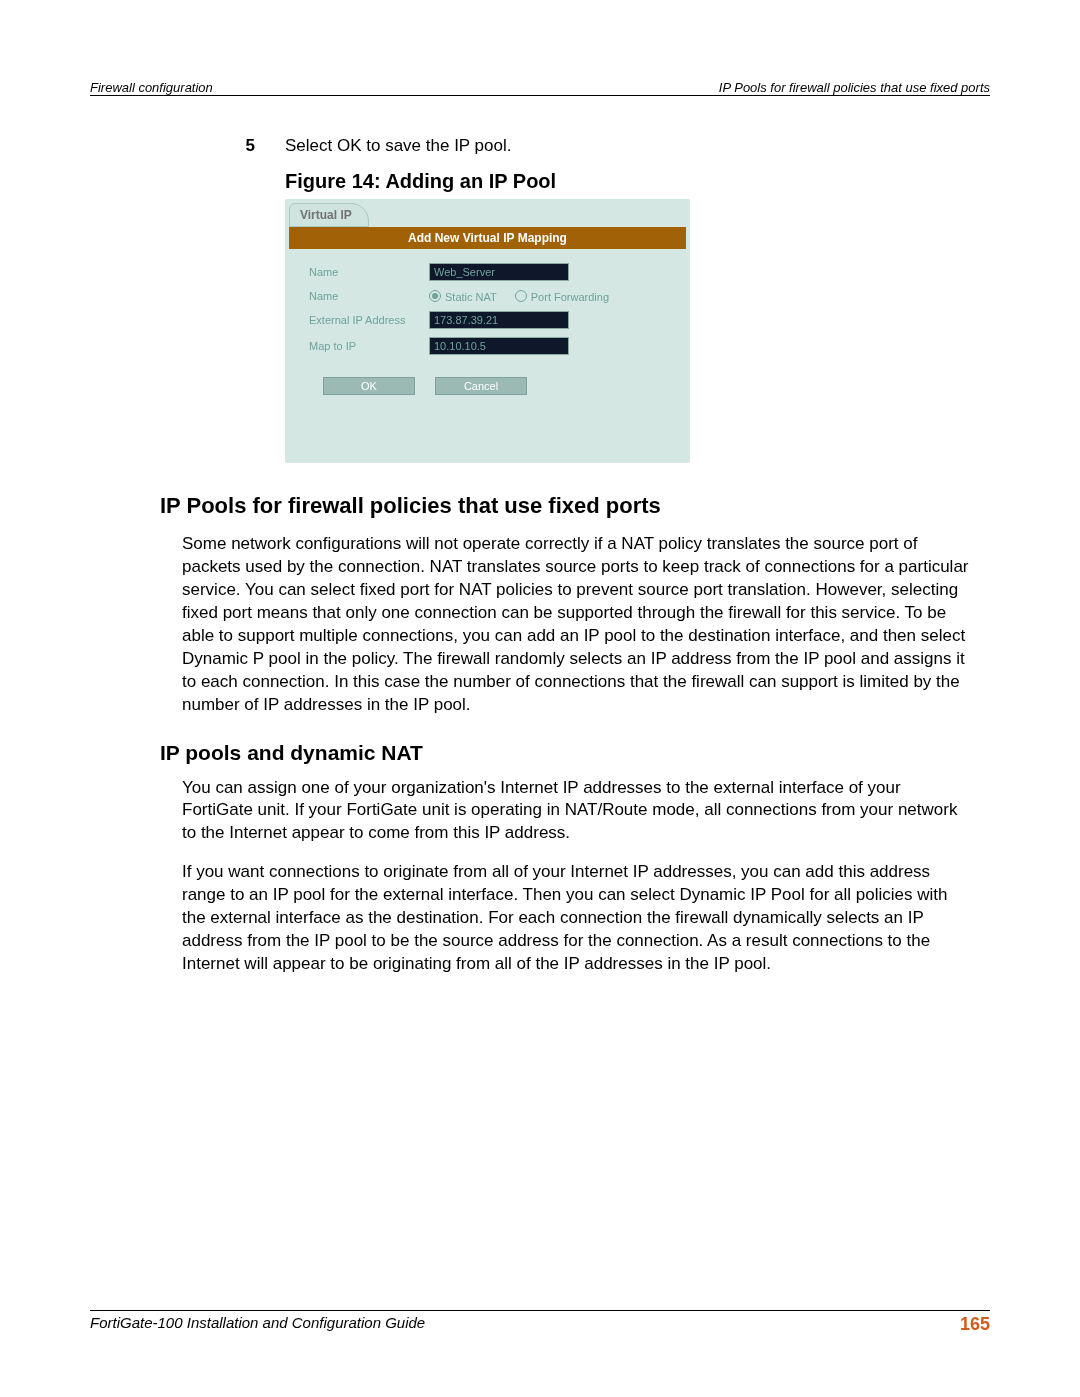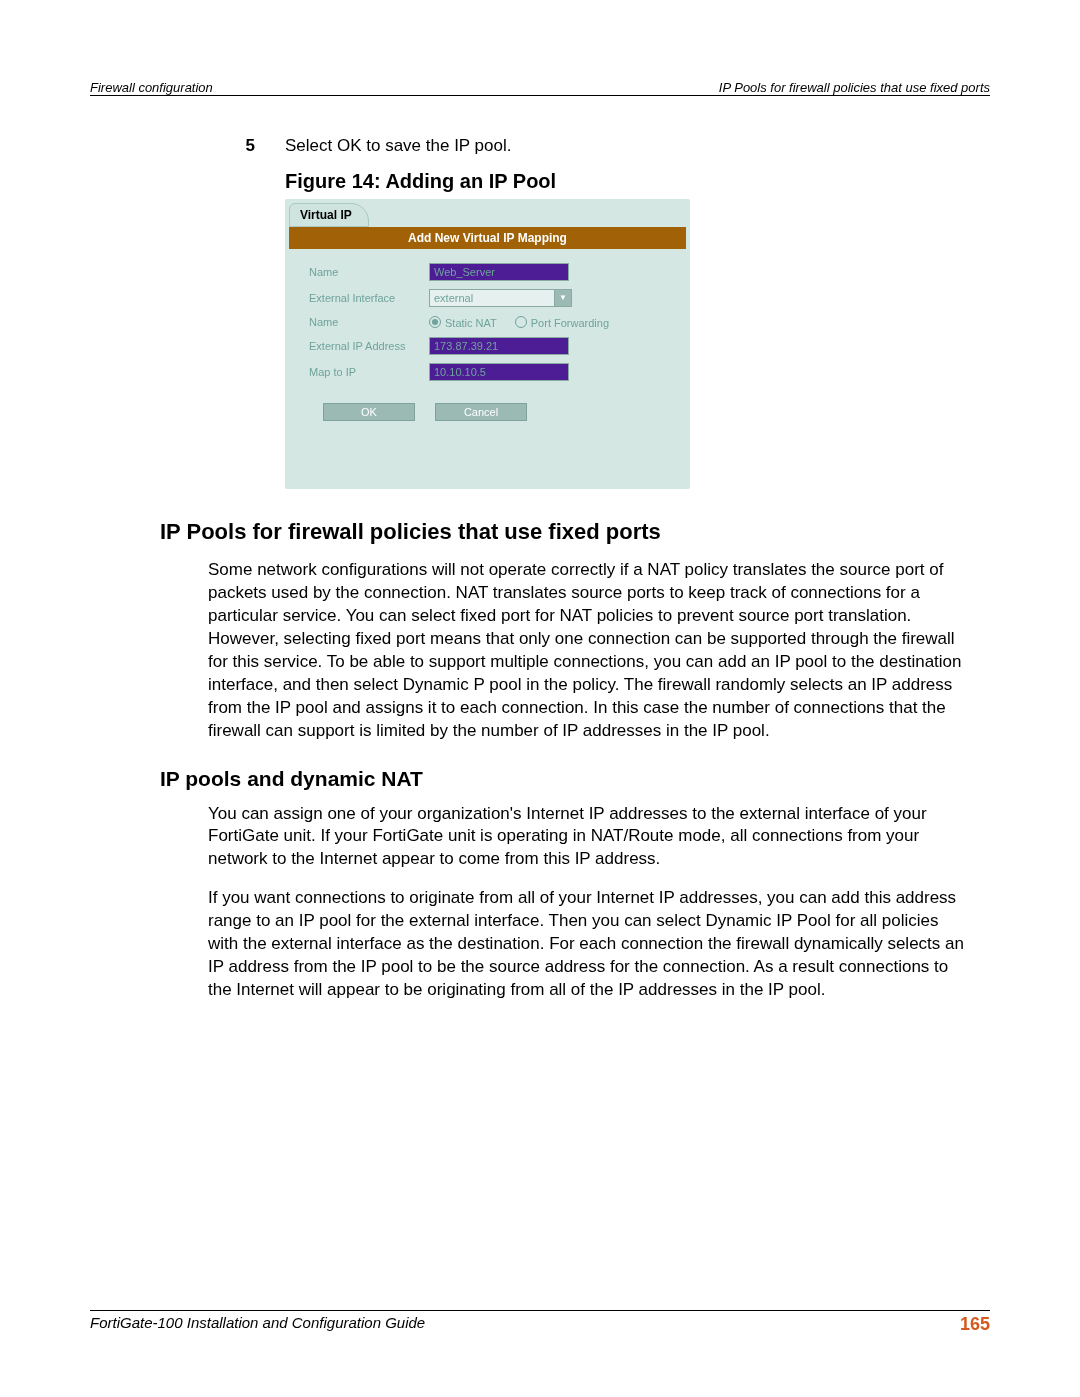--- a/index.html
+++ b/index.html
@@ -49,21 +49,21 @@
   .ui-shot {
     margin-left: 195px;
     width: 405px;
     background: #d4e7e3;
     border-radius: 2px;
     padding-bottom: 60px;
   }
   .ui-tab {
     display: inline-block;
     background: #cfe3df;
-    color: #000000;
+    color: #737373;
     font-size: 12px;
     font-weight: bold;
     padding: 4px 16px 4px 10px;
     border-radius: 6px 18px 0 0;
     margin: 4px 0 0 4px;
     border: 1px solid #a9c9c3;
     text-align: center;
   }
   .ui-titlebar {
     background: #a16207;
@@ -80,21 +80,21 @@
     color: #6fa39b;
   }
   .ui-row {
     display: flex;
     align-items: center;
     margin-bottom: 8px;
   }
   .ui-label { width: 120px; }
   .ui-input {
     border: 1px solid #8aa9a3;
-    background: #4c1d95;
+    background: #0f172a;
     color: #6fa39b;
     font-size: 11px;
     padding: 1px 4px;
     width: 130px;
     height: 14px;
     line-height: 14px;
   }
   .ui-select {
     border: 1px solid #8aa9a3;
     background: #e6f0ee;
@@ -155,21 +155,21 @@
     margin: 30px 0 14px 70px;
   }
   .sec-sub {
     font-size: 21px;
     font-weight: bold;
     margin: 24px 0 12px 70px;
   }
   .body-para {
     font-size: 17px;
     line-height: 1.35;
-    margin: 0 20px 16px 118px;
+    margin: 0 20px 16px 92px;
   }
 
   .footer-line {
     position: absolute;
     left: 90px; right: 90px;
     bottom: 78px;
     border: none;
     border-top: 1.5px solid #000;
   }
   .footer-row {
@@ -206,27 +206,20 @@
 
   <div class="fig-caption">Figure 14: Adding an IP Pool</div>
 
   <div class="ui-shot">
     <div class="ui-tab">Virtual IP</div>
     <div class="ui-titlebar">Add New Virtual IP Mapping</div>
     <div class="ui-form">
       <div class="ui-row">
         <span class="ui-label">Name</span>
         <span class="ui-input">Web_Server</span>
-      </div>
-      <div class="ui-row">
-        <span class="ui-label">External Interface</span>
-        <span class="ui-select">
-          <span>external</span>
-          <span class="ui-select-arrow">▼</span>
-        </span>
       </div>
       <div class="ui-row">
         <span class="ui-label">Name</span>
         <span class="ui-radio-row">
           <span><span class="ui-radio sel"></span><span>Static NAT</span></span>
           <span><span class="ui-radio"></span><span>Port Forwarding</span></span>
         </span>
       </div>
       <div class="ui-row">
         <span class="ui-label">External IP Address</span>

